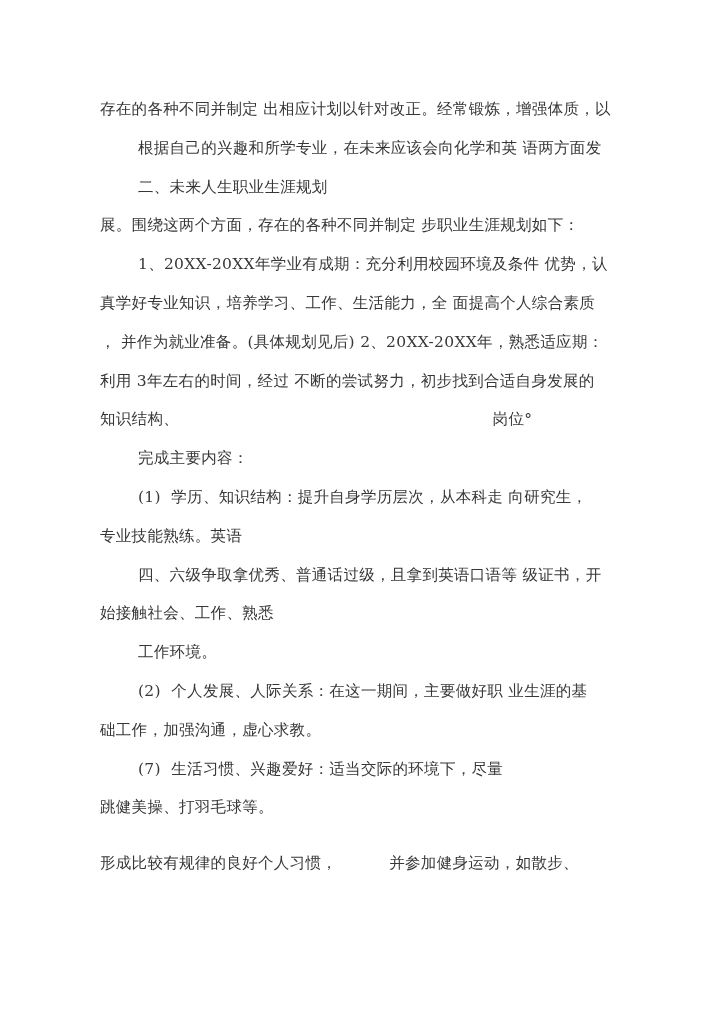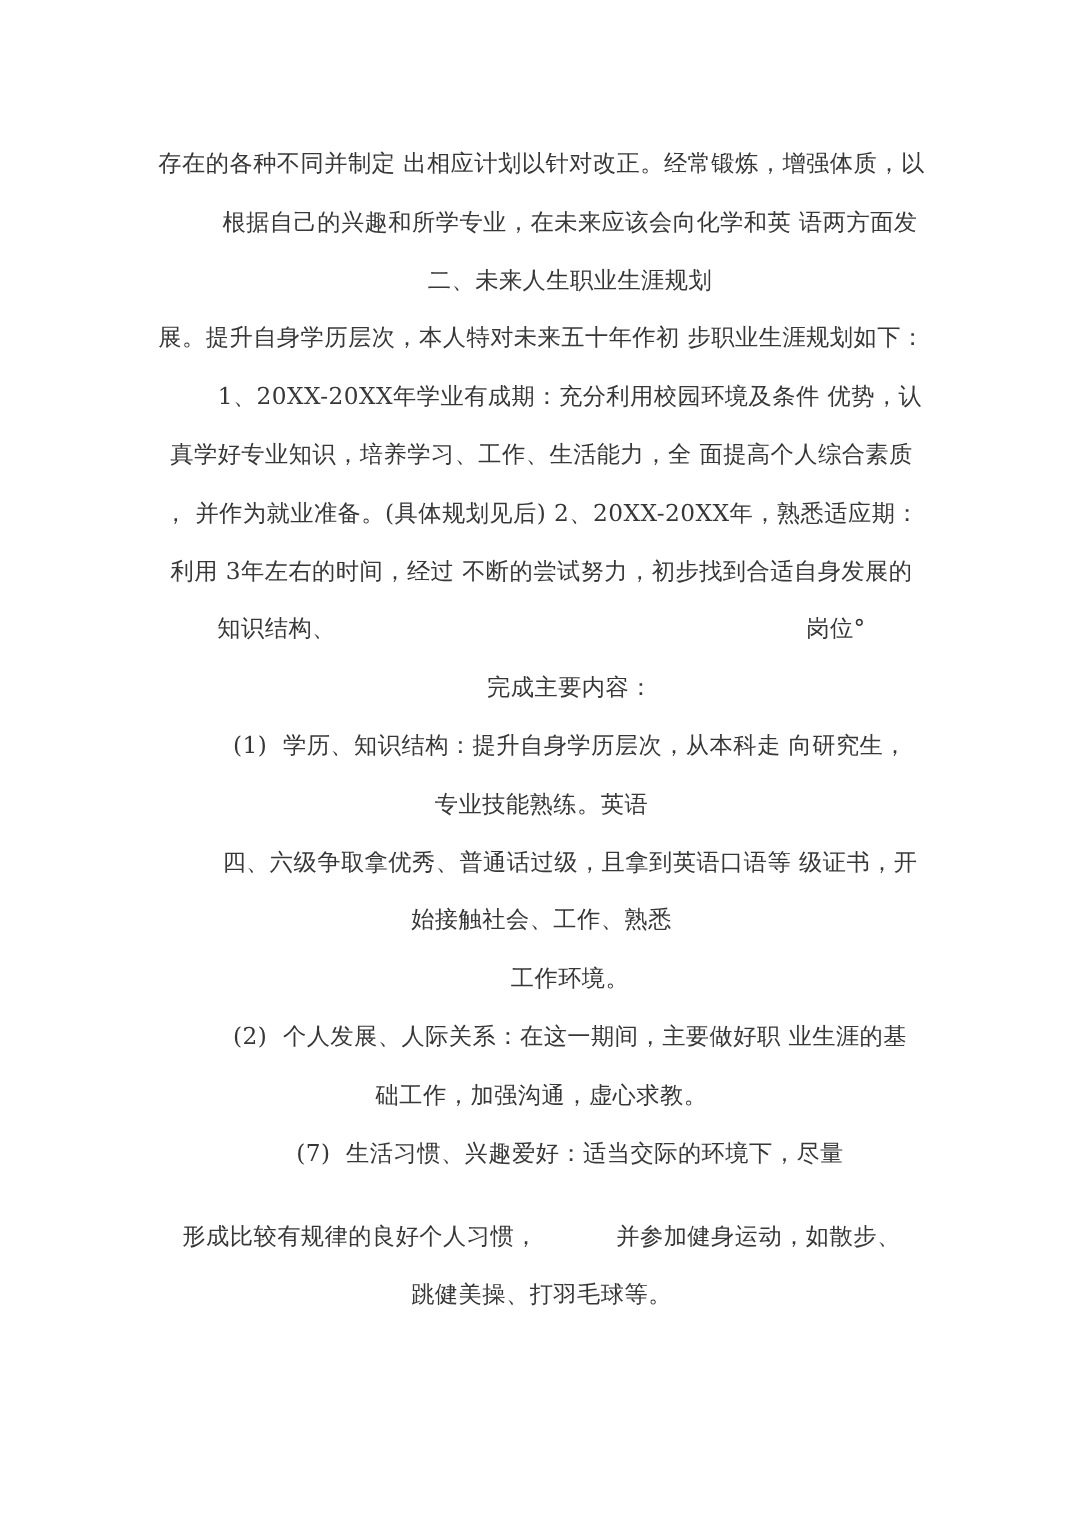--- a/index.html
+++ b/index.html
@@ -7,21 +7,20 @@
       padding: 0;
       background: #ffffff;
     }
     .page {
       position: relative;
       width: 720px;
       height: 930px;
       background: #ffffff;
       overflow: hidden;
       font-family: "DejaVu Serif", "Liberation Serif", serif;
-      text-align: center;
     }
     .content {
       box-sizing: border-box;
       padding: 90px 98px 0 100px;
       width: 720px;
       color: #373737;
     }
     .line {
       font-size: 15.5px;
       line-height: 38.8px;
@@ -38,31 +37,31 @@
   </style>
 </head>
 <body>
 
 <div class="page">
   <div class="content">
 
   <div class="line">存在的各种不同并制定 出相应计划以针对改正。经常锻炼，增强体质，以</div>
       <div class="line indent">根据自己的兴趣和所学专业，在未来应该会向化学和英 语两方面发</div>
       <div class="line indent">二、未来人生职业生涯规划</div>
-      <div class="line">展。提升自身学历层次，本人特对未来五十年作初 步职业生涯规划如下：</div>
+      <div class="line">展。围绕这两个方面，存在的各种不同并制定 步职业生涯规划如下：</div>
       <div class="line indent">1、20XX-20XX年学业有成期：充分利用校园环境及条件 优势，认</div>
       <div class="line">真学好专业知识，培养学习、工作、生活能力，全 面提高个人综合素质</div>
       <div class="line">， 并作为就业准备。(具体规划见后) 2、20XX-20XX年，熟悉适应期：</div>
       <div class="line">利用 3年左右的时间，经过 不断的尝试努力，初步找到合适自身发展的</div>
       <div class="line">知识结构、                                                            岗位°</div>
       <div class="line indent">完成主要内容：</div>
       <div class="line indent">(1)  学历、知识结构：提升自身学历层次，从本科走 向研究生，</div>
       <div class="line">专业技能熟练。英语</div>
       <div class="line indent">四、六级争取拿优秀、普通话过级，且拿到英语口语等 级证书，开</div>
       <div class="line">始接触社会、工作、熟悉</div>
       <div class="line indent">工作环境。</div>
       <div class="line indent">(2)  个人发展、人际关系：在这一期间，主要做好职 业生涯的基</div>
       <div class="line">础工作，加强沟通，虚心求教。</div>
       <div class="line indent">(7)  生活习惯、兴趣爱好：适当交际的环境下，尽量</div>
+      <div class="line">跳健美操、打羽毛球等。</div>
       <div class="line space-before">形成比较有规律的良好个人习惯，          并参加健身运动，如散步、</div>
-      <div class="line">跳健美操、打羽毛球等。</div>
     </div>
 </div>
 
 </body></html>

